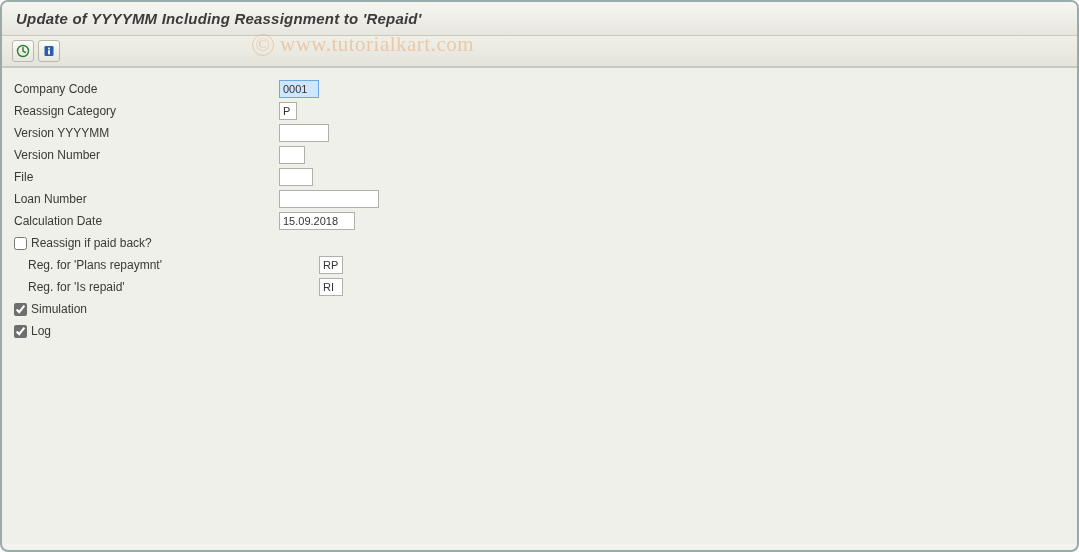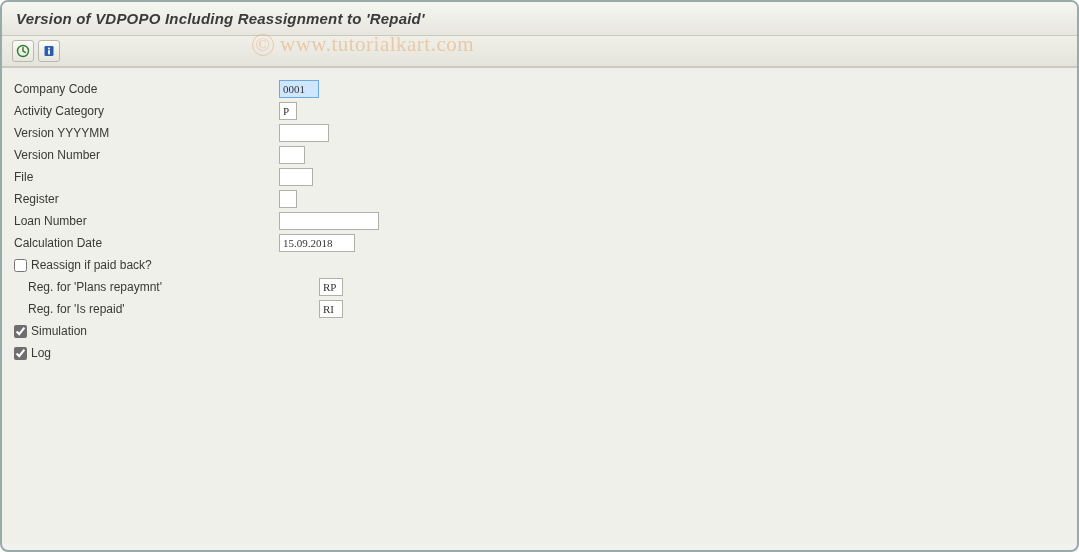--- a/index.html
+++ b/index.html
@@ -74,21 +74,21 @@
     .cb-label {
       display: flex;
       align-items: flex-end;
       padding-left: 0px;
       color: #3a3a36;
     }
     .field {
       height: 18px;
       border: 1px solid #b0b0a8;
       background: #fff;
-      font-family: Liberation Serif, serif;
+      font-family: Liberation Sans, sans-serif;
       font-size: 11px;
       padding: 0 3px;
       line-height: 16px;
       color: #333;
     }
     .field.selected {
       background: #cfe6ff;
       border: 1px solid #6aa8e8;
     }
     input[type="checkbox"] {
@@ -126,21 +126,21 @@
 <body>
 
 <div class="window">
 
   <div class="watermark">
     <span class="copy">©</span>
     <span>www.tutorialkart.com</span>
   </div>
 
   <div class="title-bar">
-    <span class="title">Version of VDPOPO Including Reassignment to 'Repaid'</span>
+    <span class="title">Update of YYYYMM Including Reassignment to 'Repaid'</span>
   </div>
 
   <div class="toolbar">
     <div class="btn">
       <svg width="14" height="14" viewBox="0 0 14 14">
         <circle cx="7" cy="7" r="5.5" fill="none" stroke="#2d7a2d" stroke-width="1.4"></circle>
         <path d="M7 3.5 V7 L9.3 8.4" fill="none" stroke="#2d7a2d" stroke-width="1.4" stroke-linecap="round"></path>
       </svg>
     </div>
     <div class="btn">
@@ -153,44 +153,40 @@
   </div>
 
   <div class="form-area">
 
     <div class="row">
       <span class="label">Company Code</span>
       <input class="field selected" style="width: 40px;" value="0001">
     </div>
 
     <div class="row">
-      <span class="label">Activity Category</span>
+      <span class="label">Reassign Category</span>
       <input class="field" style="width: 18px;" value="P">
     </div>
 
 
     <div class="row">
       <span class="label">Version YYYYMM</span>
       <input class="field" style="width: 50px;" value="">
     </div>
 
     <div class="row">
       <span class="label">Version Number</span>
       <input class="field" style="width: 26px;" value="">
     </div>
 
     <div class="row">
       <span class="label">File</span>
       <input class="field" style="width: 34px;" value="">
     </div>
 
-    <div class="row">
-      <span class="label">Register</span>
-      <input class="field" style="width: 18px;" value="">
-    </div>
 
     <div class="row">
       <span class="label">Loan Number</span>
       <input class="field" style="width: 100px;" value="">
     </div>
 
     <div class="row">
       <span class="label">Calculation Date</span>
       <input class="field" style="width: 76px;" value="15.09.2018">
     </div>

